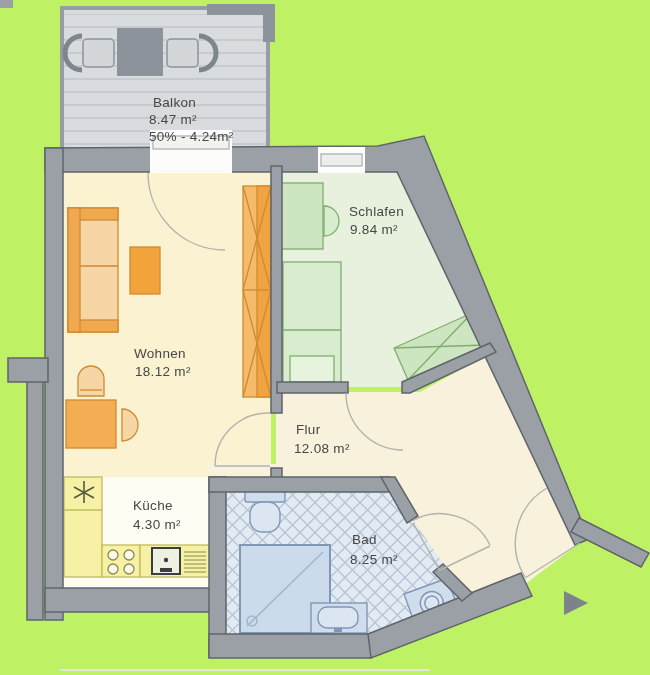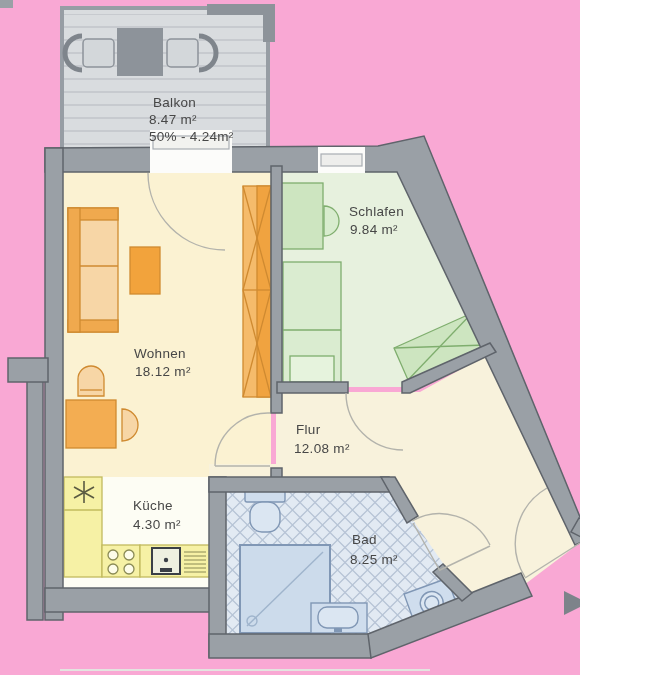--- a/index.html
+++ b/index.html
@@ -1,16 +1,16 @@
 <!DOCTYPE html>
 <html><head>
 <meta charset="utf-8">
 <style>
   html,body{margin:0;padding:0;background:#ffffff;}
-  #page{width:580px;height:675px;position:relative;background:#f9a8d4;overflow:hidden;
+  #page{width:650px;height:675px;position:relative;background:#bef264;overflow:hidden;
         font-family:"Liberation Sans", sans-serif;}
   svg text{font-family:"Liberation Sans", sans-serif;fill:#474747;letter-spacing:.3px;}
 </style>
 </head>
 <body>
 
 <div id="page">
 <svg width="650" height="675" viewBox="0 0 650 675">
   <defs>
     <pattern id="tileLattice" width="15" height="15" patternUnits="userSpaceOnUse">

